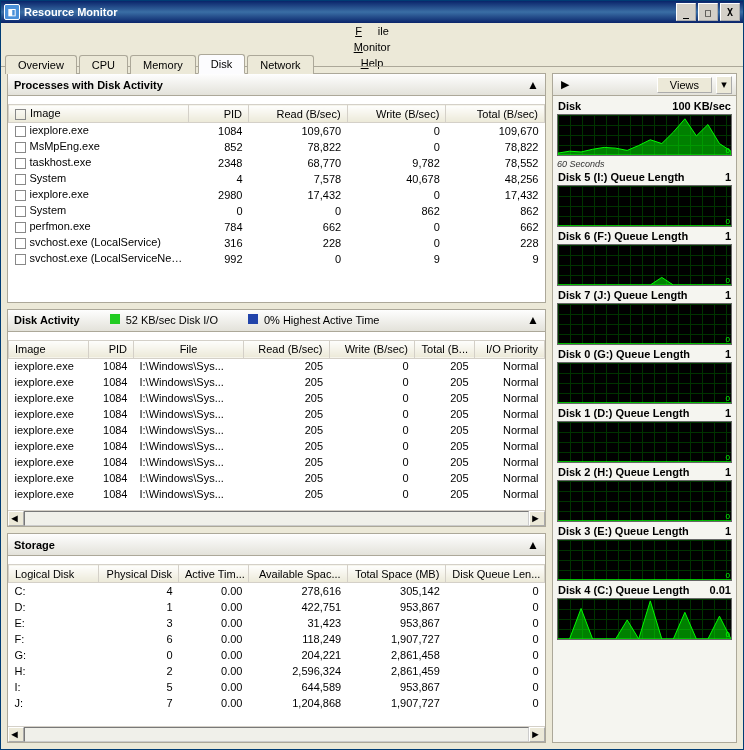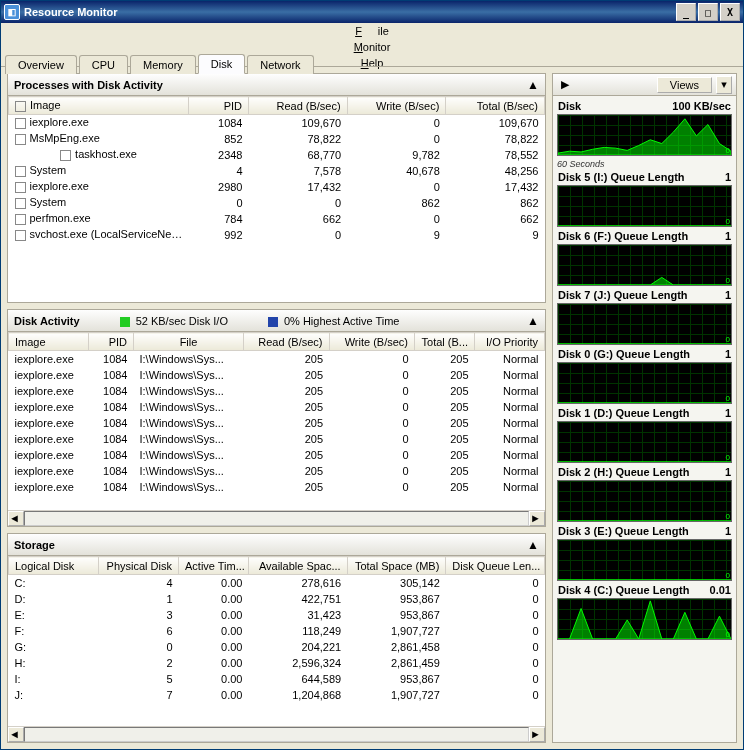--- a/index.html
+++ b/index.html
@@ -12,23 +12,23 @@
 .winbtn { width:20px; height:18px; background:#d4d0c8; border:1px outset #fff; display:flex; align-items:center; justify-content:center; font-size:10px; font-family:monospace; color:#000; font-weight:bold; }
 .menubar { height:18px; background:#ece9d8; display:flex; align-items:center; padding:0 4px; gap:0;flex-direction:column; }
 .menubar span { padding:2px 8px; }
 .menubar span u { text-decoration:underline; }
 .tabbar { height:22px; display:flex; align-items:flex-end; padding:0 4px; margin-top:4px; border-bottom:1px solid #aca899; }
 .tab { padding:3px 12px; border:1px solid #aca899; border-bottom:none; background:#ece9d8; margin-right:2px; border-radius:3px 3px 0 0; position:relative; top:8px; }
 .tab.active { background:#fcfcfe; border-bottom:1px solid #fcfcfe; }
 .workarea { flex:1; display:flex; padding:6px; gap:6px; overflow:hidden; }
 .leftcol { flex:1; display:flex; flex-direction:column; gap:6px; overflow:hidden; }
 .rightcol { width:185px; display:flex; flex-direction:column; border:1px solid #aca899; background:#f5f5f0; }
-.panel { border:1px solid #aca899; background:#fff; display:flex; flex-direction:column; }
+.panel { border:1px solid #aca899; background:#fff; display:flex; flex-direction:column;gap:8px; }
 .panel-hdr { height:22px; background:linear-gradient(#fefefe,#e3e2da); border-bottom:1px solid #aca899; display:flex; align-items:center; padding:0 6px; font-weight:bold; }
-.panel-hdr .extra { font-weight:normal; margin-left:40px; display:flex; align-items:flex-end; gap:6px; }
+.panel-hdr .extra { font-weight:normal; margin-left:30px; display:flex; align-items:flex-start; gap:6px; }
 .sq { width:10px; height:10px; display:inline-block; }
 .panel-hdr .arrow { margin-left:auto; font-size:12px; }
 .gridwrap { overflow:auto; flex:1; }
 table.grid { width:100%; border-collapse:collapse; table-layout:fixed; }
 table.grid th { background:linear-gradient(#fefefd,#ece9d8); border:1px solid #d4d0c8; height:18px; text-align:right; padding:0 6px; font-weight:normal; white-space:nowrap; overflow:hidden; }
 table.grid th:first-child { text-align:left; }
 table.grid td { border-bottom:0; height:16px; padding:0 6px; text-align:right; white-space:nowrap; overflow:hidden; text-overflow:ellipsis; }
 table.grid td:first-child { text-align:left; }
 .chk { width:11px; height:11px; border:1px solid #888; display:inline-block; margin-right:4px; vertical-align:middle; }
 .scroll-stub { height:16px; background:#ece9d8; border-top:1px solid #d4d0c8; display:flex; }
@@ -108,21 +108,21 @@
                   <td>109,670</td>
                 </tr>
                 <tr>
                   <td style="text-align:left"><span class="chk"></span>MsMpEng.exe</td>
                   <td>852</td>
                   <td>78,822</td>
                   <td>0</td>
                   <td>78,822</td>
                 </tr>
                 <tr>
-                  <td style="text-align:center"><span class="chk"></span>taskhost.exe</td>
+                  <td style="text-align:left"><span class="chk"></span>taskhost.exe</td>
                   <td>2348</td>
                   <td>68,770</td>
                   <td>9,782</td>
                   <td>78,552</td>
                 </tr>
                 <tr>
                   <td style="text-align:left"><span class="chk"></span>System</td>
                   <td>4</td>
                   <td>7,578</td>
                   <td>40,678</td>
@@ -141,20 +141,27 @@
                   <td>0</td>
                   <td>862</td>
                   <td>862</td>
                 </tr>
                 <tr>
                   <td style="text-align:left"><span class="chk"></span>perfmon.exe</td>
                   <td>784</td>
                   <td>662</td>
                   <td>0</td>
                   <td>662</td>
+                </tr>
+                <tr>
+                  <td style="text-align:left"><span class="chk"></span>svchost.exe (LocalService)</td>
+                  <td>316</td>
+                  <td>228</td>
+                  <td>0</td>
+                  <td>228</td>
                 </tr>
                 <tr>
                   <td style="text-align:left"><span class="chk"></span>svchost.exe (LocalServiceNetwo...</td>
                   <td>992</td>
                   <td>0</td>
                   <td>9</td>
                   <td>9</td>
                 </tr>
               </tbody>
           </table>

